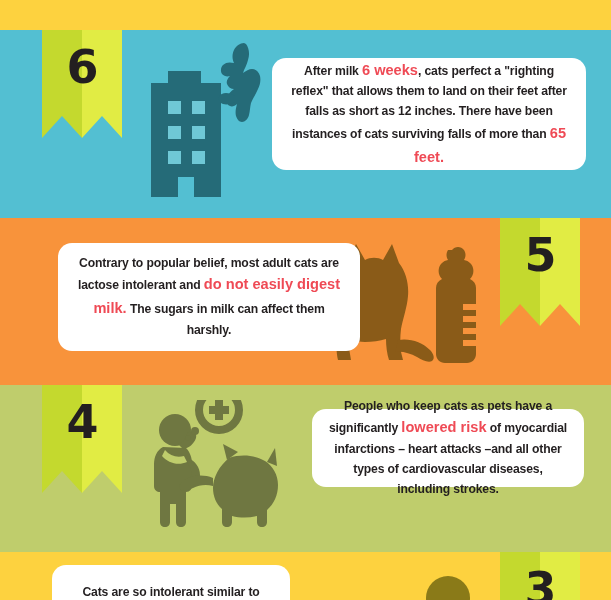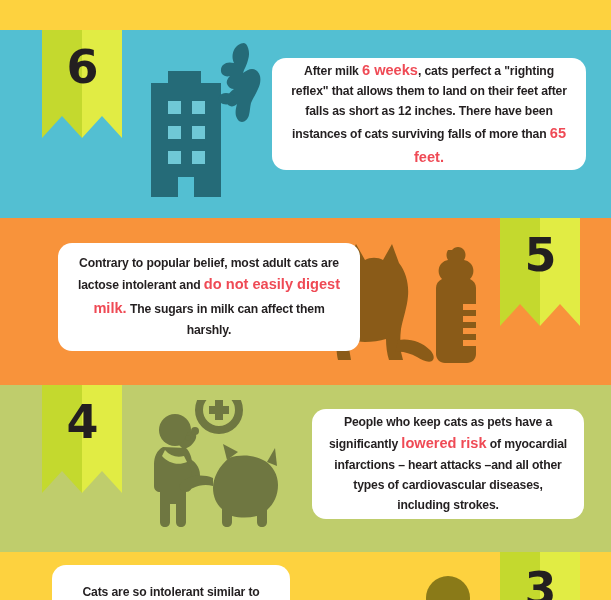--- a/index.html
+++ b/index.html
@@ -222,21 +222,21 @@
         <path d="M124,62 L132,48 L134,66 Z"></path>
 
         <path d="M70,78 C60,74 48,75 40,81 C36,84 35,88 38,90
                  C41,92 46,90 50,88 C56,85 63,84 70,86 Z"></path>
       </g>
 
       <path d="M22,50 C27,56 34,58 41,56 L44,62 C35,66 25,63 19,56 Z" fill="#bfcd6c"></path>
     </svg>
   </div>
 
-  <div class="callout" style="left:312px; top:409px; width:272px; height:110px;">
+  <div class="callout" style="left:312px; top:409px; width:272px; height:78px;">
     <p>
       <span>People who keep cats as pets have a significantly </span><span class="hl">lowered risk</span><span> of myocardial infarctions – heart attacks –and all other types of cardiovascular diseases, including strokes.</span>
     </p>
   </div>
 
   <div class="ribbon" style="left:500px; top:552px; height:108px;">
     <svg class="ribbon-shape" viewBox="0 0 80 108">
       <path d="M0,0 H40 V108 L20,86 L0,108 Z" fill="#c4d92e"></path>
       <path d="M40,0 H80 V108 L60,86 L40,108 Z" fill="#e1ec44"></path>
     </svg>

